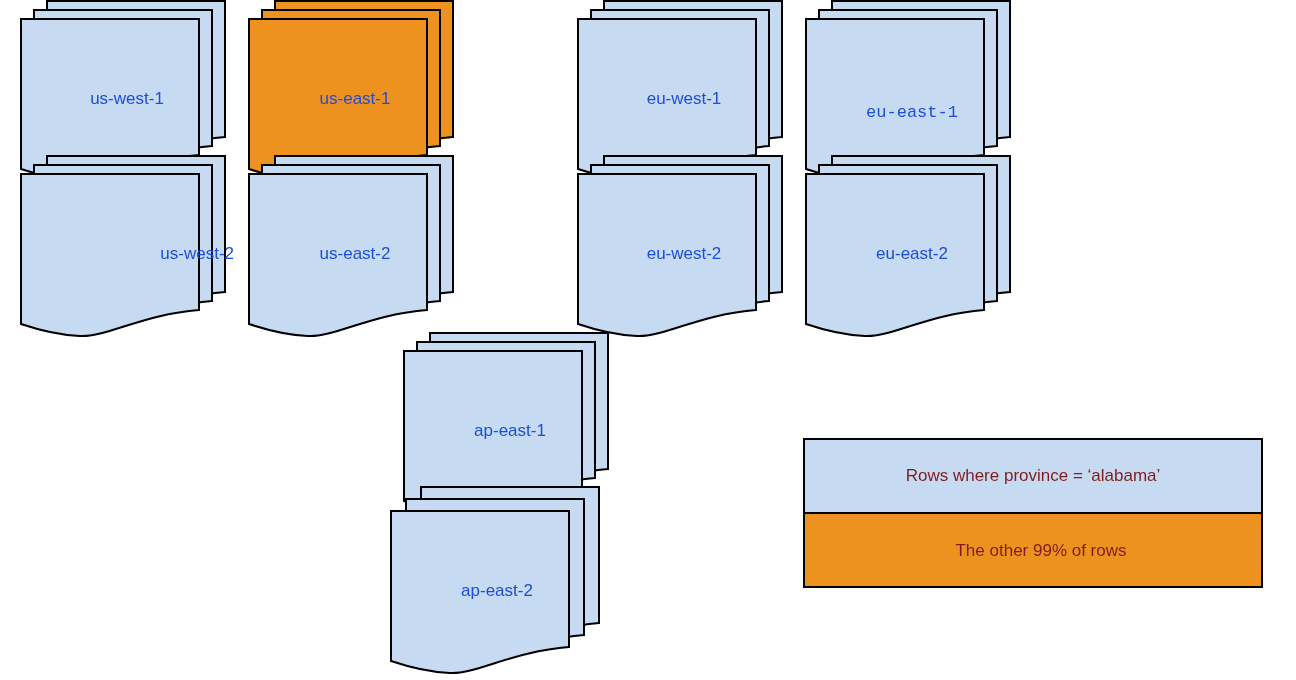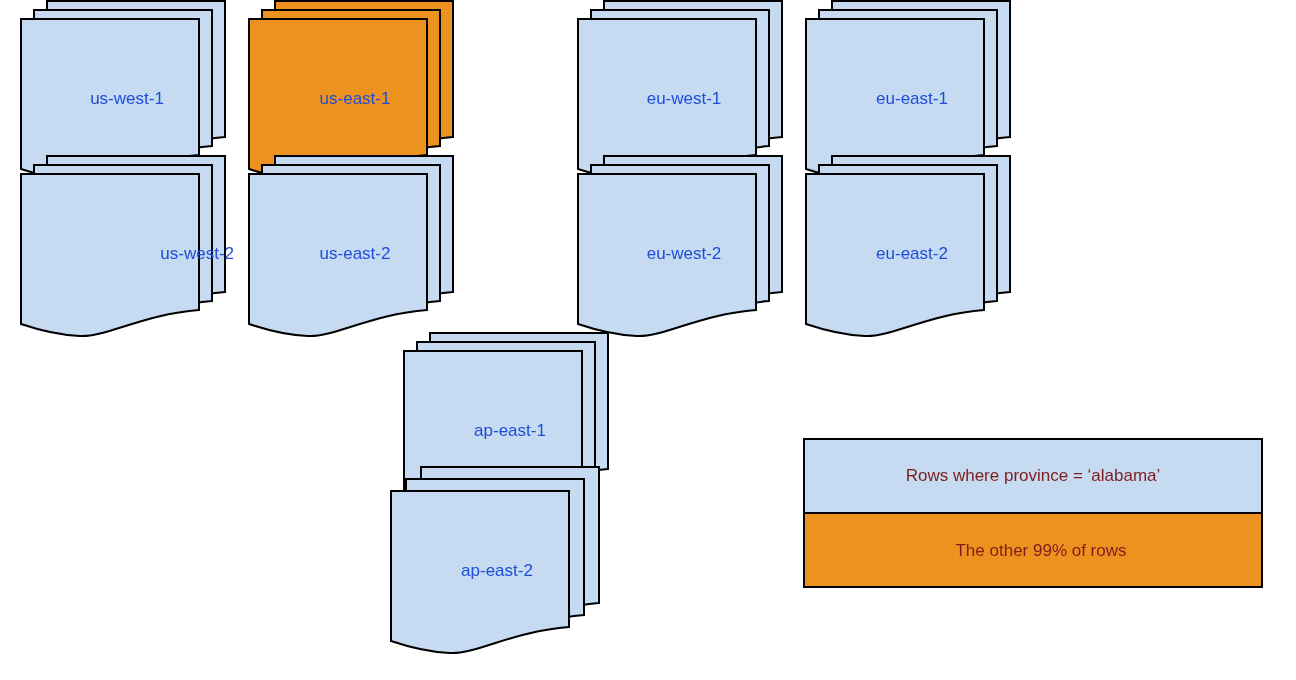--- a/index.html
+++ b/index.html
@@ -92,21 +92,21 @@
         <path d="M 0 0 L 178 0 L 178 136 C 123 140, 83 164, 58.74 162 C 35.6 161, 17.8 156, 0 150 Z" transform="translate(1,19)" fill="#c6daf2" stroke="#000000" stroke-width="2" stroke-linejoin="miter"></path>
       </svg>
       <div class="doc-label" style="top: 90px;">eu-west-1</div>
     </div>
     <div class="doc-stack" style="left: 805px; top: 0px;">
       <svg width="208" height="175">
         <path d="M 0 0 L 178 0 L 178 136 C 123 140, 83 164, 58.74 162 C 35.6 161, 17.8 156, 0 150 Z" transform="translate(27,1)" fill="#c6daf2" stroke="#000000" stroke-width="2" stroke-linejoin="miter"></path>
         <path d="M 0 0 L 178 0 L 178 136 C 123 140, 83 164, 58.74 162 C 35.6 161, 17.8 156, 0 150 Z" transform="translate(14,10)" fill="#c6daf2" stroke="#000000" stroke-width="2" stroke-linejoin="miter"></path>
         <path d="M 0 0 L 178 0 L 178 136 C 123 140, 83 164, 58.74 162 C 35.6 161, 17.8 156, 0 150 Z" transform="translate(1,19)" fill="#c6daf2" stroke="#000000" stroke-width="2" stroke-linejoin="miter"></path>
       </svg>
-      <div class="doc-label" style="top: 90px;">eu-east-1</div>
+      <div class="doc-label" style="top: 104px; font-family: Liberation Mono, monospace;">eu-east-1</div>
     </div>
     <div class="doc-stack" style="left: 20px; top: 155px;">
       <svg width="208" height="175">
         <path d="M 0 0 L 178 0 L 178 136 C 123 140, 83 164, 58.74 162 C 35.6 161, 17.8 156, 0 150 Z" transform="translate(27,1)" fill="#c6daf2" stroke="#000000" stroke-width="2" stroke-linejoin="miter"></path>
         <path d="M 0 0 L 178 0 L 178 136 C 123 140, 83 164, 58.74 162 C 35.6 161, 17.8 156, 0 150 Z" transform="translate(14,10)" fill="#c6daf2" stroke="#000000" stroke-width="2" stroke-linejoin="miter"></path>
         <path d="M 0 0 L 178 0 L 178 136 C 123 140, 83 164, 58.74 162 C 35.6 161, 17.8 156, 0 150 Z" transform="translate(1,19)" fill="#c6daf2" stroke="#000000" stroke-width="2" stroke-linejoin="miter"></path>
       </svg>
       <div class="doc-label" style="top: 90px; text-align: right;">us-west-2</div>
     </div>
     <div class="doc-stack" style="left: 248px; top: 155px;">
@@ -134,21 +134,21 @@
       <div class="doc-label" style="top: 90px;">eu-east-2</div>
     </div>
     <div class="doc-stack" style="left: 403px; top: 332px;">
       <svg width="208" height="175">
         <path d="M 0 0 L 178 0 L 178 136 C 123 140, 83 164, 58.74 162 C 35.6 161, 17.8 156, 0 150 Z" transform="translate(27,1)" fill="#c6daf2" stroke="#000000" stroke-width="2" stroke-linejoin="miter"></path>
         <path d="M 0 0 L 178 0 L 178 136 C 123 140, 83 164, 58.74 162 C 35.6 161, 17.8 156, 0 150 Z" transform="translate(14,10)" fill="#c6daf2" stroke="#000000" stroke-width="2" stroke-linejoin="miter"></path>
         <path d="M 0 0 L 178 0 L 178 136 C 123 140, 83 164, 58.74 162 C 35.6 161, 17.8 156, 0 150 Z" transform="translate(1,19)" fill="#c6daf2" stroke="#000000" stroke-width="2" stroke-linejoin="miter"></path>
       </svg>
       <div class="doc-label" style="top: 90px;">ap-east-1</div>
     </div>
-    <div class="doc-stack" style="left: 390px; top: 466px;">
+    <div class="doc-stack" style="left: 390px; top: 486px;">
       <svg width="212" height="181">
         <path d="M 0 0 L 178 0 L 178 136 C 123 140, 83 164, 58.74 162 C 35.6 161, 17.8 156, 0 150 Z" transform="translate(31,1)" fill="#c6daf2" stroke="#000000" stroke-width="2" stroke-linejoin="miter"></path>
         <path d="M 0 0 L 178 0 L 178 136 C 123 140, 83 164, 58.74 162 C 35.6 161, 17.8 156, 0 150 Z" transform="translate(16,13)" fill="#c6daf2" stroke="#000000" stroke-width="2" stroke-linejoin="miter"></path>
         <path d="M 0 0 L 178 0 L 178 136 C 123 140, 83 164, 58.74 162 C 35.6 161, 17.8 156, 0 150 Z" transform="translate(1,25)" fill="#c6daf2" stroke="#000000" stroke-width="2" stroke-linejoin="miter"></path>
       </svg>
       <div class="doc-label" style="top: 96px;">ap-east-2</div>
     </div>
     <div class="legend" style="left: 803px; top: 438px; width: 460px; height: 150px;">
       <div class="legend-row top" style="background: rgb(198, 218, 242);">
         <span>Rows where province = ‘alabama’</span>

